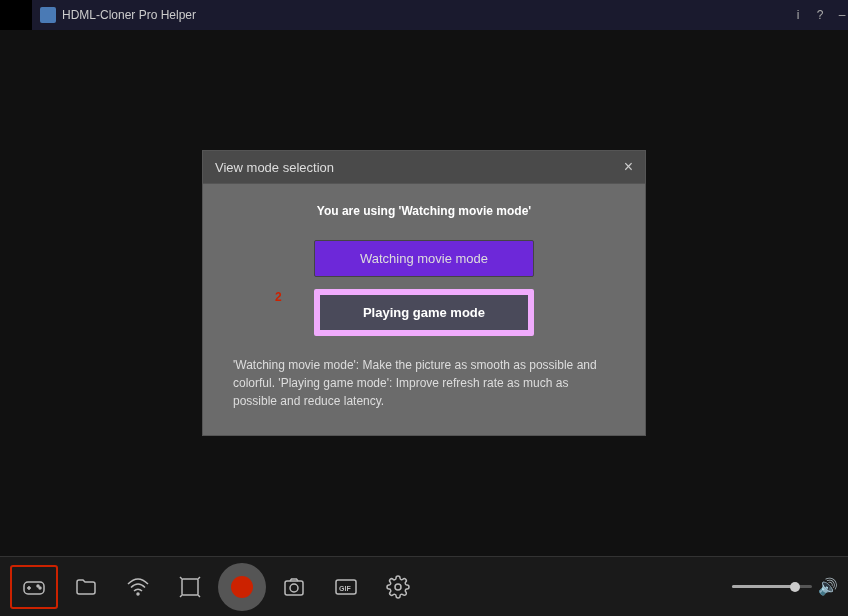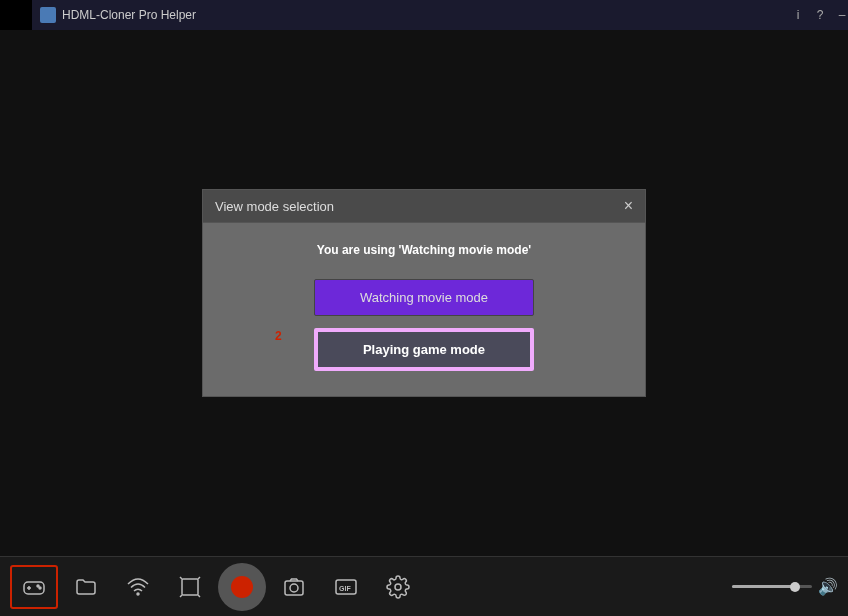--- a/index.html
+++ b/index.html
@@ -117,21 +117,21 @@
       background: #6d28d9;
       border: 1px solid #444;
       color: #ddd;
       font-size: 13px;
       cursor: pointer;
       text-align: center;
       border-radius: 2px;
     }
     .mode-btn.active-mode {
       background: #4a4a5a;
-      border: 4px solid #f0abfc;
+      border: 6px solid #f0abfc;
       color: #fff;
       font-weight: bold;
     }
     .mode-number {
       position: absolute;
       left: 42px;
       top: 50px;
       color: #cc2200;
       font-size: 12px;
       font-weight: bold;
@@ -250,20 +250,21 @@
       <span class="dialog-title">View mode selection</span>
       <span class="dialog-close">×</span>
     </div>
     <div class="dialog-body">
       <div class="dialog-heading">You are using 'Watching movie mode'</div>
       <div class="mode-buttons">
         <button class="mode-btn">Watching movie mode</button>
         <span class="mode-number">2</span>
         <button class="mode-btn active-mode">Playing game mode</button>
       </div>
+      <div class="dialog-description">'Watching movie mode': Make the picture as smooth as possible and colorful.  'Playing game mode': Improve refresh rate as much as possible and reduce latency.</div>
     </div>
   </div>
 </div>
 
 <div class="toolbar">
 
   <div class="toolbar-btn highlighted" title="Game mode">
     <svg viewBox="0 0 24 24" fill="none" stroke="currentColor" stroke-width="1.5">
       <rect x="2" y="7" width="20" height="12" rx="4" stroke="currentColor" stroke-width="1.5" fill="none"></rect>
       <line x1="7" y1="11" x2="7" y2="15" stroke="currentColor" stroke-width="1.5"></line>

